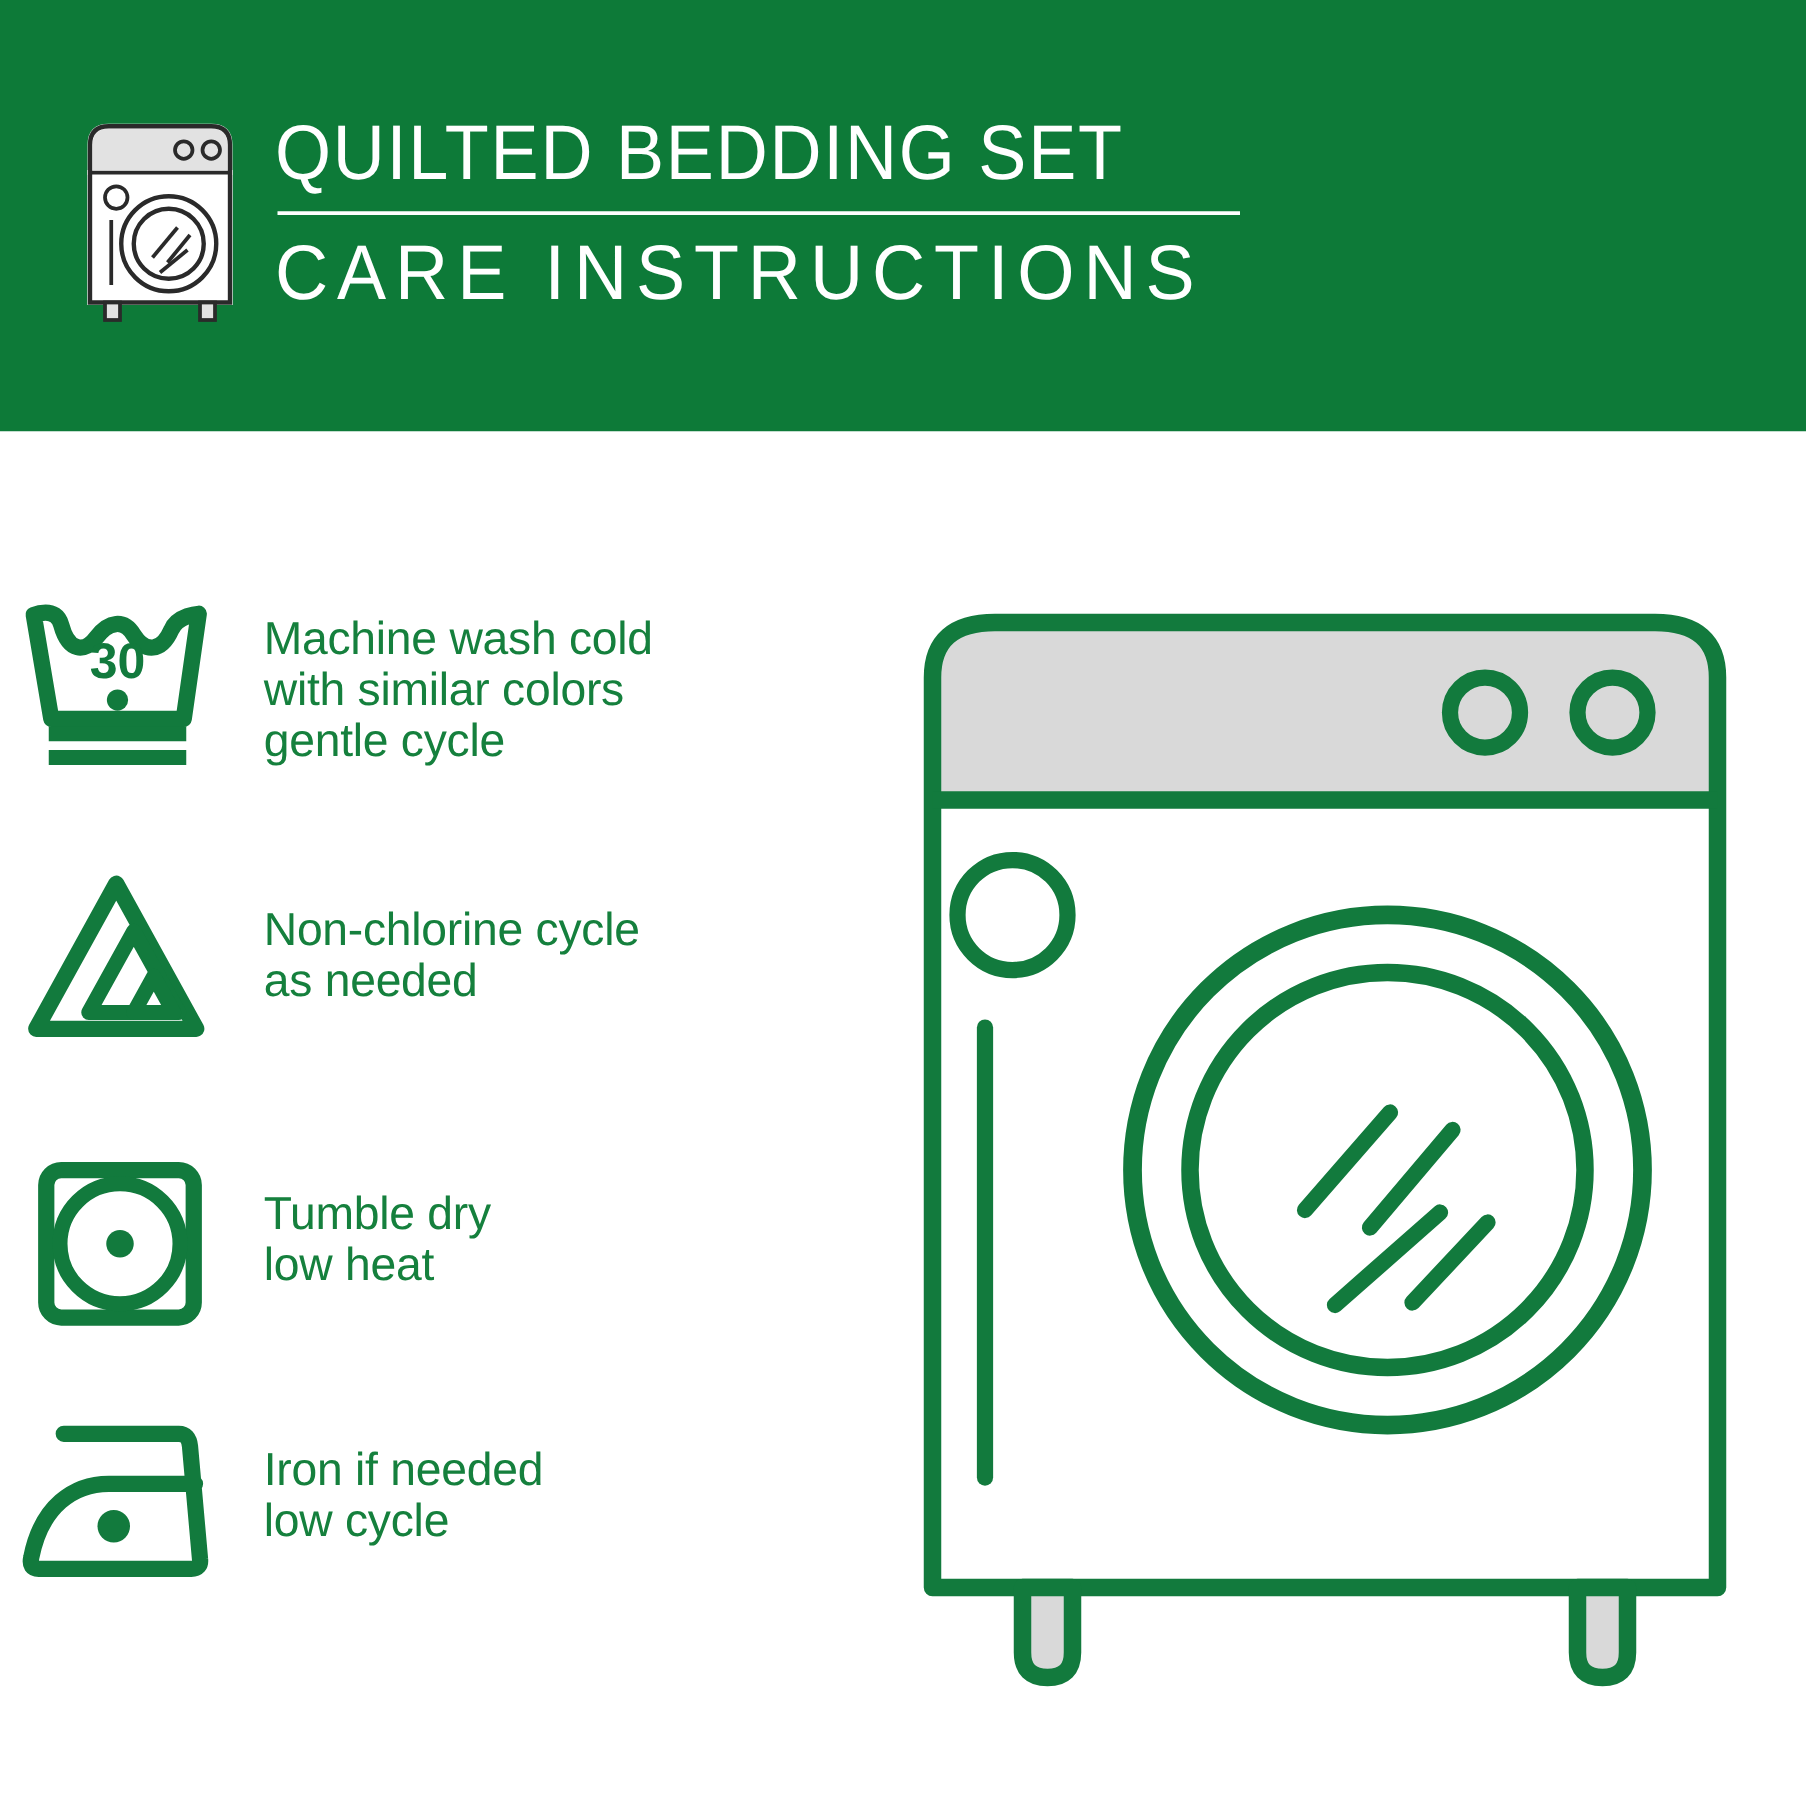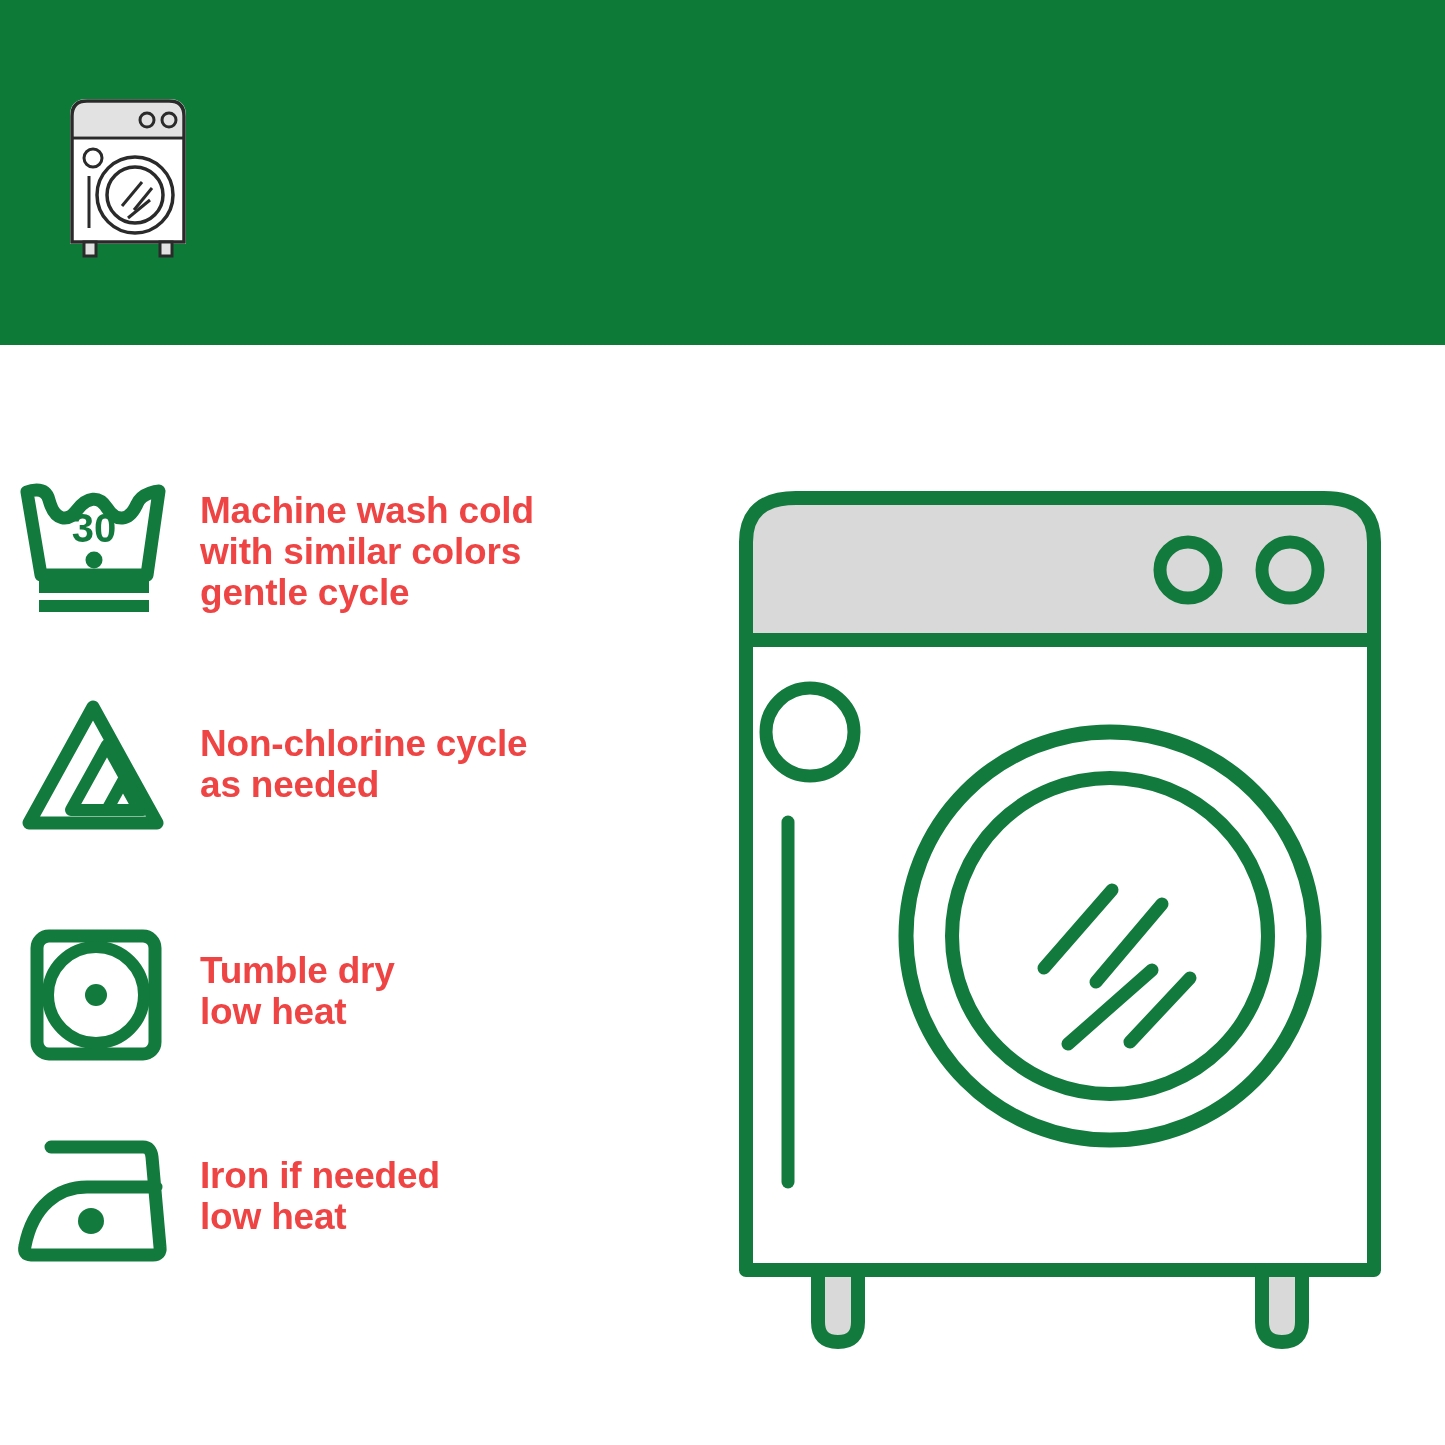--- a/index.html
+++ b/index.html
@@ -92,27 +92,28 @@
   .care-symbol {
     width: 200px;
     flex: 0 0 auto;
     display: flex;
     justify-content: center;
     box-sizing: border-box;
   }
   .care-symbol svg { display: block; }
 
   .care-label {
-    color: #ef4444;
+    color: #15803d;
     font-size: 37px;
     line-height: 41px;
-    font-weight: 700;
+    font-weight: 400;
     letter-spacing: -0.2px;
     padding-top: 22px;
     white-space: pre-line;
+    margin-left: 11px;
   }
   .care-row.r0 .care-label { padding-top: 20px; }
   .care-row.r1 .care-label { padding-top: 30px; }
   .care-row.r2 .care-label { padding-top: 30px; }
   .care-row.r3 .care-label { padding-top: 30px; }
 
   
   .washer-illustration {
     position: absolute;
     left: 710px;
@@ -153,20 +154,25 @@
           <line x1="72" y1="114" x2="90" y2="92" stroke="#2a2a2a" stroke-width="3"></line>
           <line x1="66" y1="122" x2="88" y2="104" stroke="#2a2a2a" stroke-width="3"></line>
 
           <path d="M10 20 Q10 5 25 5 L107 5 Q122 5 122 20 L122 146 L10 146 Z" fill="none" stroke="#2a2a2a" stroke-width="3.5"></path>
 
           <rect x="22" y="146" width="12" height="14" fill="#e2e2e2" stroke="#2a2a2a" stroke-width="3"></rect>
           <rect x="98" y="146" width="12" height="14" fill="#e2e2e2" stroke="#2a2a2a" stroke-width="3"></rect>
         </svg>
       </span>
 
+      <div class="header-text">
+        <div class="title-main">QUILTED BEDDING SET</div>
+        <div class="title-rule"></div>
+        <div class="title-sub">CARE INSTRUCTIONS</div>
+      </div>
 
     </div>
   </div>
 
   <div class="care-list">
 
     <div class="care-row r0">
       <span class="care-symbol">
         <svg width="170" height="150" viewBox="0 0 170 150" xmlns="http://www.w3.org/2000/svg">
           <g fill="none" stroke="#127a3d" stroke-width="13" stroke-linecap="round" stroke-linejoin="round">
@@ -214,21 +220,21 @@
     <div class="care-row r3">
       <span class="care-symbol">
         <svg width="170" height="150" viewBox="0 0 170 150" xmlns="http://www.w3.org/2000/svg">
           <g fill="none" stroke="#127a3d" stroke-width="13" stroke-linecap="round" stroke-linejoin="round">
             <path d="M36 22 L128 22 Q136 22 137 32 L145 122 Q146 130 138 130 L16 130 Q8 130 10 121 C18 80 44 62 72 62 L141 62"></path>
           </g>
           <circle cx="76" cy="96" r="13" fill="#127a3d"></circle>
         </svg>
       </span>
       <div class="care-label">Iron if needed
-low heat</div>
+low cycle</div>
     </div>
 
   </div>
 
   <div class="washer-illustration">
     <svg viewBox="0 0 700 900" xmlns="http://www.w3.org/2000/svg">
 
       <path d="M36 72 Q36 28 86 28 L614 28 Q664 28 664 72 L664 170 L36 170 Z" fill="#d9d9d9"></path>
 
       <path d="M36 72 Q36 28 86 28 L614 28 Q664 28 664 72 L664 800 L36 800 Z" fill="none" stroke="#127a3d" stroke-width="14" stroke-linejoin="round"></path>

